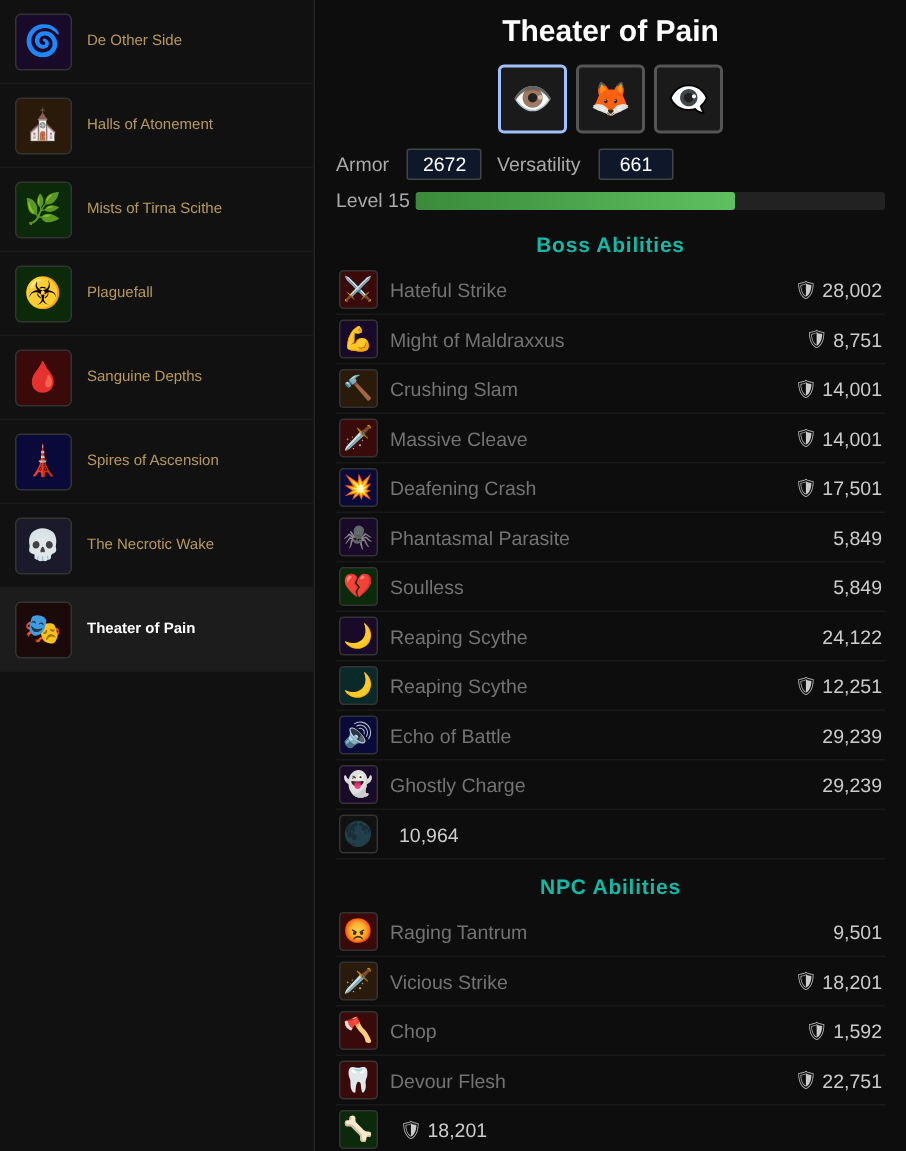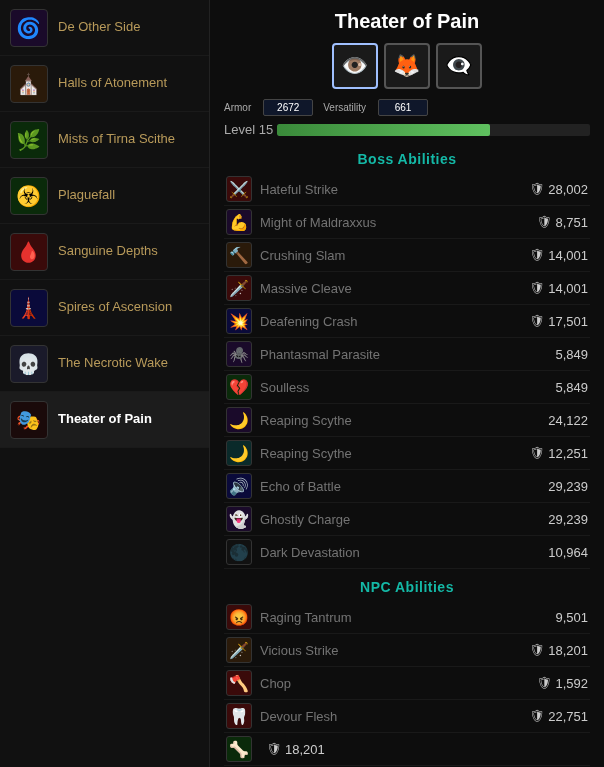--- a/index.html
+++ b/index.html
@@ -38,21 +38,21 @@
       flex-shrink: 0;
       margin-right: 10px;
       overflow: hidden;
       display: flex;
       align-items: center;
       justify-content: center;
       font-size: 20px;
     }
     .sidebar-item .item-label {
       color: #b89a5a;
-      font-size: 13px;
+      font-size: 10px;
       line-height: 1.3;
     }
     .sidebar-item.active .item-label {
       color: #fff;
       font-weight: bold;
     }
 
     
     .main {
       flex: 1;
@@ -89,21 +89,21 @@
       overflow: hidden;
     }
     .tab.active { border-color: #a0c0ff; }
 
     
     .stats-row {
       display: flex;
       align-items: center;
       gap: 10px;
       margin-bottom: 6px;
-      font-size: 10px;
+      font-size: 13px;
     }
     .stat-label { color: #aaa; margin-right: 2px; }
     .stat-value {
       background: #0f172a;
       border: 1px solid #444;
       border-radius: 2px;
       padding: 2px 8px;
       color: #fff;
       min-width: 50px;
       text-align: center;
@@ -334,21 +334,20 @@
       </div>
       <div class="ability-row">
         <div class="ability-icon icon-purple">👻</div>
         <span class="ability-name">Ghostly Charge</span>
         <span class="ability-damage">
           <span>29,239</span>
         </span>
       </div>
       <div class="ability-row">
         <div class="ability-icon icon-dark">🌑</div>
-        <span class="ability-name">Dark Devastation</span>
         <span class="ability-damage">
           <span>10,964</span>
         </span>
       </div>
     </div>
 
   <div class="section-header">NPC Abilities</div>
 
   <div id="npc-abilities-list">
       <div class="ability-row">

